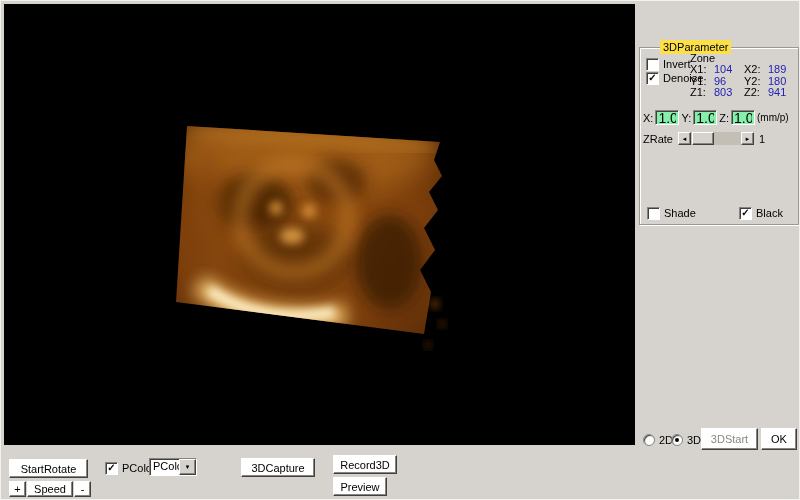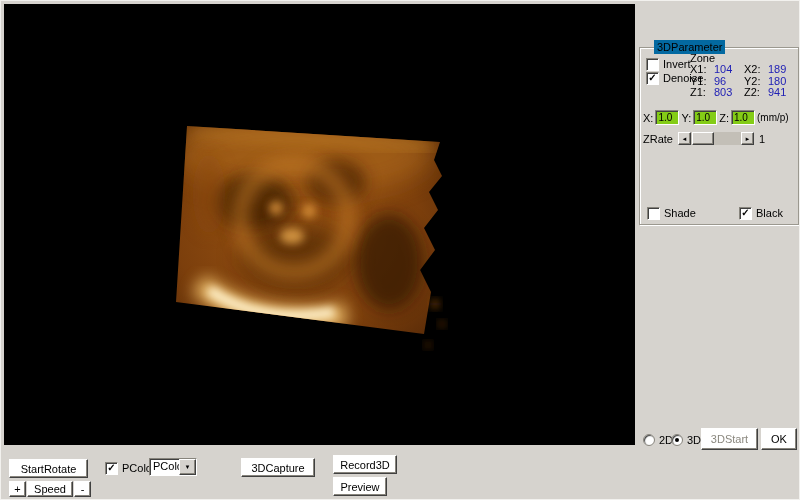--- a/index.html
+++ b/index.html
@@ -5,31 +5,31 @@
   html,body{margin:0;padding:0}
   #app{position:relative;width:800px;height:500px;background:#d6d3ce;
        font-family:"Liberation Sans",sans-serif;font-size:11px;color:#000;overflow:hidden;
        border:1px solid #f2f1ee;box-sizing:border-box}
   
   #viewport{position:absolute;left:3px;top:3px;width:631px;height:441px;background:#000;cursor:crosshair}
   #viewport svg{display:block}
   
   #panel{position:absolute;left:636px;top:0;width:164px;height:500px}
   .gb{position:absolute;border:1px solid #9b988f;box-shadow:inset 1px 1px 0 #fff,1px 1px 0 #fff}
-  .gb-label{position:absolute;top:-8px;left:14px;background:#0369a1;padding:0 3px;line-height:14px;white-space:nowrap}
+  .gb-label{position:absolute;top:-8px;left:20px;background:#fde047;padding:0 3px;line-height:14px;white-space:nowrap}
   .lbl{position:absolute;white-space:nowrap}
   .blue{color:#2121b5}
   
   .btn{position:absolute;background:#ffffff;border:1px solid;border-color:#fff #404040 #404040 #fff;
        box-shadow:inset -1px -1px 0 #87847c;display:flex;align-items:center;justify-content:center;
        font-size:11px;cursor:pointer;user-select:none}
   .btn.disabled{color:#8a877e;text-shadow:1px 1px 0 #fff}
   
-  .field{position:relative;background:#84cc16;border:1px solid;border-color:#87847c #fff #fff #87847c;
-         box-shadow:inset 1px 1px 0 #404040;width:24px;height:15px;font-size:10px;padding:0 2px;
+  .field{position:relative;background:#86efac;border:1px solid;border-color:#87847c #fff #fff #87847c;
+         box-shadow:inset 1px 1px 0 #404040;width:24px;height:15px;font-size:14px;padding:0 2px;
          font-family:"Liberation Sans",sans-serif;box-sizing:border-box}
   
   .check-row{position:absolute;display:flex;align-items:center;gap:4px;height:12px;cursor:pointer}
   .cb{width:11px;height:11px;background:#fff;border:1px solid;border-color:#87847c #fff #fff #87847c;
       box-shadow:inset 1px 1px 0 #404040;display:flex;align-items:center;justify-content:center;flex:0 0 auto}
   .tick{visibility:hidden;font-size:10px;line-height:10px;margin-top:-1px;font-weight:bold}
   .on .tick{visibility:visible}
   
   .radio-row{position:absolute;display:flex;align-items:flex-end;gap:4px;height:12px;cursor:pointer}
   .rb{position:relative;width:10px;height:10px;border-radius:50%;background:#fff;

